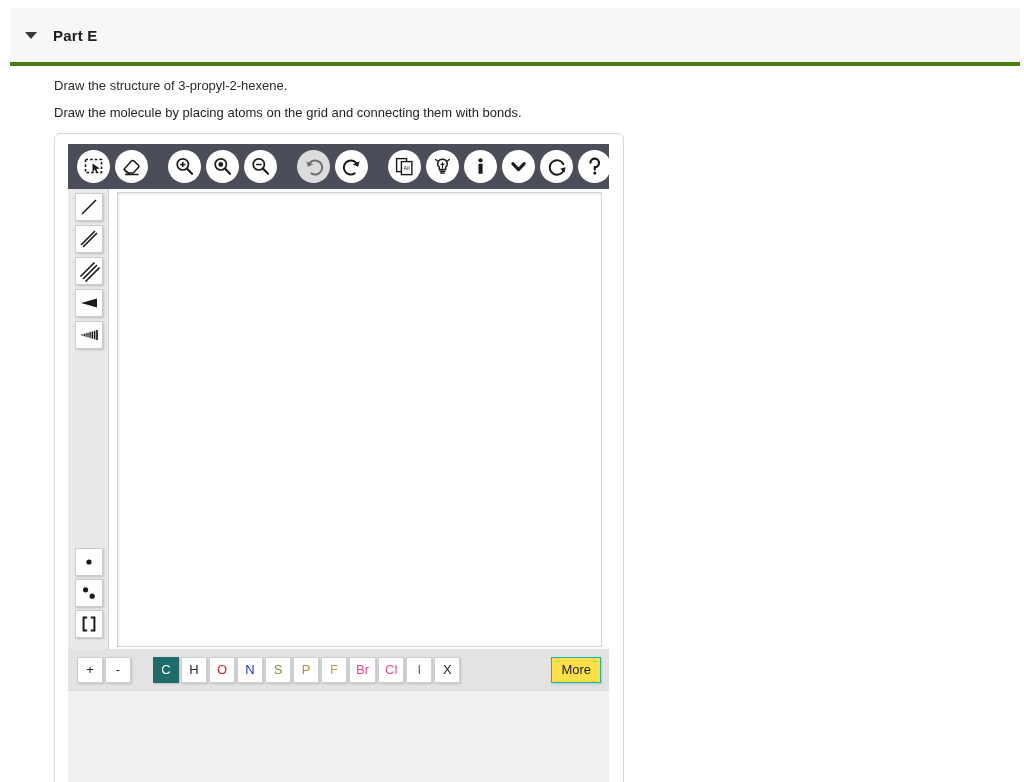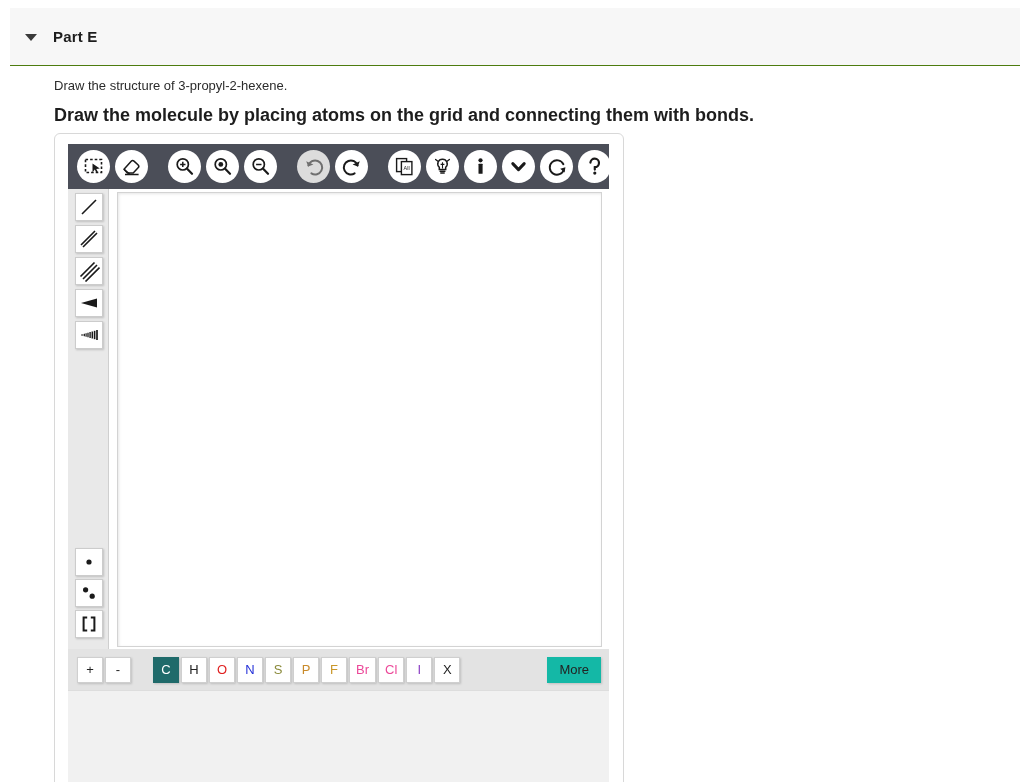--- a/index.html
+++ b/index.html
@@ -18,21 +18,21 @@
   }
 
   
   .part-header {
     position: absolute;
     left: 10px;
     top: 8px;
     width: 1010px;
     height: 58px;
     background: #f7f7f7;
-    border-bottom: 1px solid #4d7c0f;
+    border-bottom: 4px solid #4d7c0f;
     box-sizing: border-box;
     display: flex;
     align-items: center;
   }
   .part-caret {
     width: 16px;
     height: 16px;
     margin-left: 13px;
     margin-right: 14px;
     position: relative;
@@ -62,22 +62,22 @@
     position: absolute;
     left: 54px;
     top: 78px;
     font-size: 13px;
     color: #2b2b2b;
   }
   .prompt-2 {
     position: absolute;
     left: 54px;
     top: 105px;
-    font-size: 18px;
-    font-weight: bold;
+    font-size: 13px;
+    font-weight: normal;
     color: #1d1d1d;
   }
 
   
   .widget {
     position: absolute;
     left: 54px;
     top: 133px;
     width: 570px;
     height: 660px;
@@ -191,22 +191,22 @@
     background: #1f6a6a;
     color: #ffffff;
     border-color: #1f6a6a;
   }
   .pal-spacer { width: 20px; flex: none; }
   .pal-left-pad { width: 8px; flex: none; }
   .pal-more-pad { flex: 1 1 auto; }
   .pal-more {
     height: 26px;
     padding: 0 9px;
-    background: #14b8a6;
-    border: 3px solid #14b8a6;
+    background: #fde047;
+    border: 1px solid #14b8a6;
     box-shadow: 1px 1px 2px rgba(0,0,0,0.16);
     box-sizing: border-box;
     display: flex;
     align-items: center;
     justify-content: center;
     font-size: 13px;
     color: #222222;
     cursor: pointer;
     flex: none;
     margin-right: 8px;

